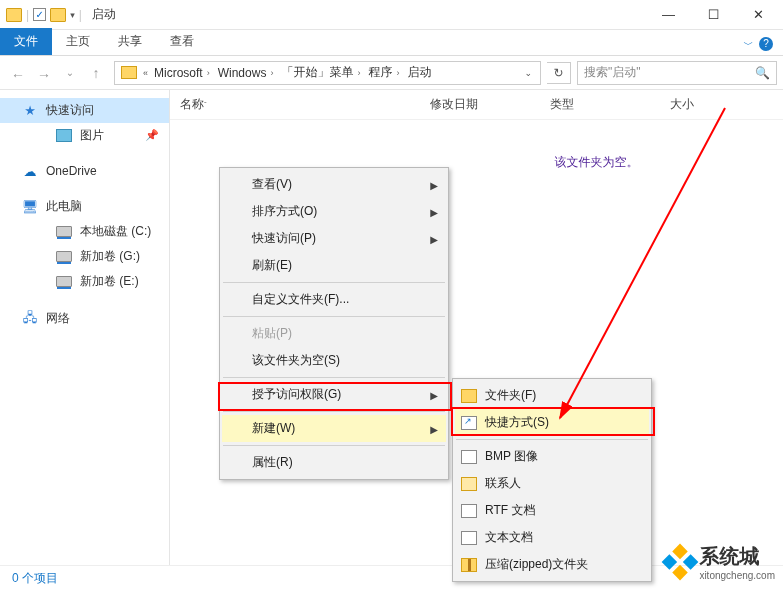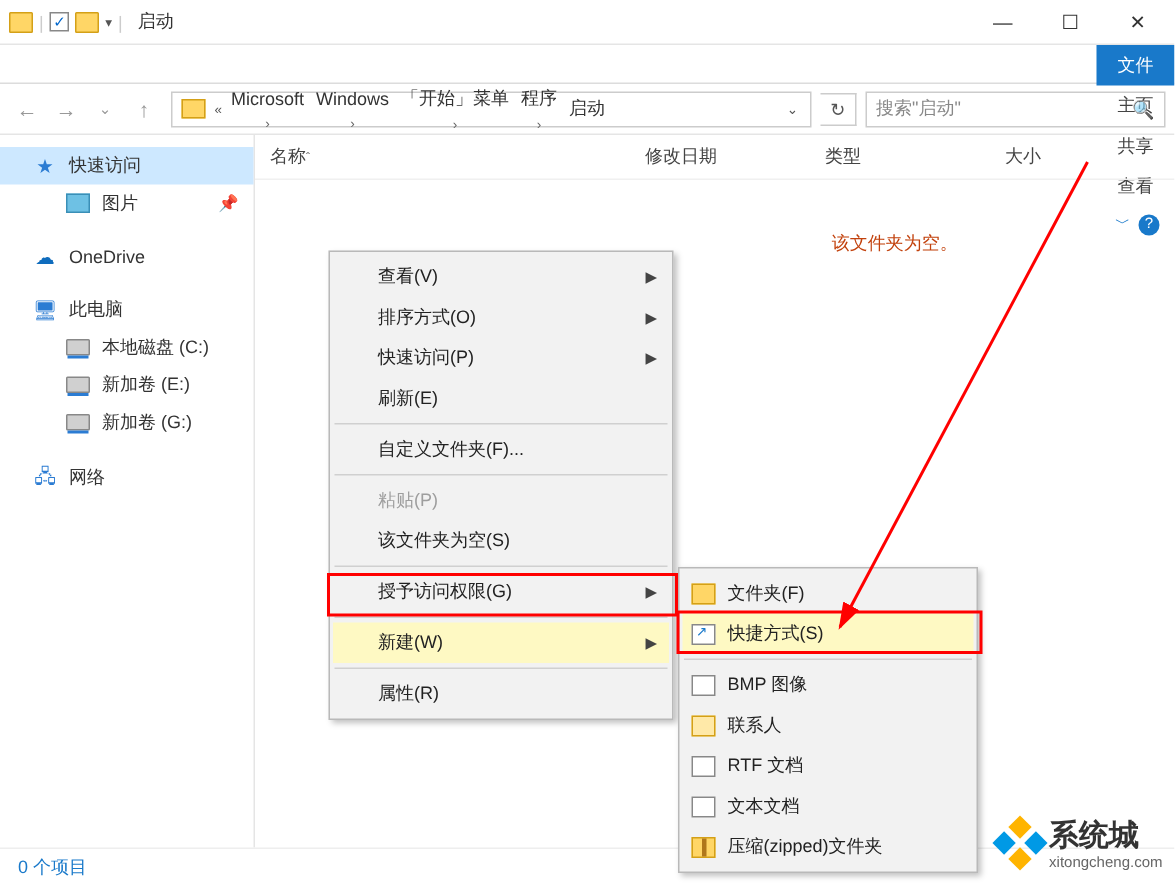--- a/index.html
+++ b/index.html
@@ -6,62 +6,62 @@
 body { width: 783px; height: 589px; background: #fff; position: relative; overflow: hidden; font-size: 12px; }
 
 .titlebar { height: 30px; display: flex; align-items: center; padding: 0 2px; border-bottom: 1px solid #e5e5e5; }
 .titlebar .sysicons { display: flex; gap: 4px; align-items: center; padding: 0 4px; }
 .titlebar .folder-ico { width: 16px; height: 14px; background: #ffd666; border: 1px solid #d4a017; border-radius: 1px; position: relative; }
 .titlebar .chk { width: 13px; height: 13px; border: 1px solid #888; display: flex; align-items: center; justify-content: center; color: #0066cc; font-size: 10px; }
 .titlebar .title { margin-left: 6px; font-size: 12px; color: #333; }
 .titlebar .winbtns { margin-left: auto; display: flex; }
 .titlebar .winbtn { width: 45px; height: 28px; display: flex; align-items: center; justify-content: center; font-size: 13px; color: #333; }
 
-.ribbon { height: 26px; display: flex; align-items: flex-end; border-bottom: 1px solid #dcdcdc; flex-direction: column; }
+.ribbon { height: 26px; display: flex; align-items: flex-end; border-bottom: 1px solid #dcdcdc; }
 .tab { padding: 5px 14px 5px 14px; font-size: 12px; color: #444; }
 .tab.file { background: #1979ca; color: #fff; }
 .ribbon .expand { margin-left: auto; padding: 4px 10px; color: #1979ca; font-size: 10px; }
 
 .addr { height: 34px; display: flex; align-items: center; padding: 4px 6px; gap: 6px; border-bottom: 1px solid #e5e5e5; }
 .navbtns { display: flex; gap: 2px; align-items: center; }
 .navbtn { width: 24px; height: 24px; display: flex; align-items: center; justify-content: center; color: #999; font-size: 14px; border-radius: 2px; }
 .addrbar { flex: 1; height: 24px; border: 1px solid #ccc; display: flex; align-items: center; padding: 0 2px; background: #fff; }
 .addrbar .folder-ico { width: 16px; height: 13px; background: #ffd666; border: 1px solid #d4a017; margin: 0 4px; }
-.crumb { padding: 0 4px; font-size: 12px; color: #333; display: flex; align-items: center; gap: 4px; flex-direction: column; }
+.crumb { padding: 0 4px; font-size: 12px; color: #333; display: flex; align-items: center; gap: 4px; }
 .crumb .sep { color: #666; font-size: 9px; }
 .addrbar .drop { margin-left: auto; padding: 0 6px; color: #555; font-size: 9px; }
 .refresh { width: 24px; height: 22px; border: 1px solid #ccc; border-left: none; display: flex; align-items: center; justify-content: center; color: #555; }
 .search { width: 200px; height: 24px; border: 1px solid #ccc; display: flex; align-items: center; padding: 0 6px; color: #888; font-size: 12px; }
 .search .mag { margin-left: auto; color: #555; }
 
 .body { display: flex; height: calc(100% - 112px); }
 .sidebar { width: 170px; border-right: 1px solid #e5e5e5; padding: 8px 0; }
 .side-item { display: flex; align-items: center; padding: 4px 8px 4px 22px; gap: 8px; font-size: 12px; color: #333; position: relative; }
 .side-item.quick { background: #cde8ff; }
 .side-item .star { color: #2b7cd3; font-size: 13px; }
 .side-item .pin { position: absolute; right: 10px; color: #7a7a7a; font-size: 11px; }
-.side-item.child { padding-left: 44px; }
+.side-item.child { padding-left: 56px; }
 .side-group { margin-top: 12px; }
 .si-icon { width: 16px; height: 14px; display: inline-flex; align-items: center; justify-content: center; }
 .drive { width: 16px; height: 11px; background: #d0d0d0; border: 1px solid #888; border-radius: 1px; position: relative; }
 .drive::after { content: ""; position: absolute; bottom: -3px; left: 0; right: 0; height: 2px; background: #2b7cd3; }
 .cloud { color: #0f6cbd; font-size: 13px; }
 .pc { color: #2b7cd3; font-size: 13px; }
 .net { color: #2b7cd3; font-size: 13px; }
 .pic { width: 16px; height: 13px; background: #6ec1e4; border: 1px solid #3a8fb7; }
 
 .content { flex: 1; position: relative; }
 .colhead { display: flex; padding: 6px 10px; font-size: 12px; color: #444; border-bottom: 1px solid #f0f0f0; }
 .colhead > div { padding-right: 20px; }
 .col-name { width: 250px; display:flex; align-items:center; }
 .col-name .sort { font-size: 8px; color: #666; }
 .col-date { width: 120px; }
 .col-type { width: 120px; }
 .col-size { width: 80px; }
-.empty { text-align: center; padding: 34px 0 0 240px; color: #c2410c; font-size: 12px; }
+.empty { text-align: center; padding: 34px 0 0 240px; color: #4c1d95; font-size: 12px; }
 
 .status { position: absolute; bottom: 0; left: 0; right: 0; height: 24px; padding: 4px 12px; font-size: 12px; color: #1979ca; border-top: 1px solid #eee; background:#fff;}
 
 
 .ctx { position: absolute; background: #f2f2f2; border: 1px solid #b9b9b9; box-shadow: 2px 2px 4px rgba(0,0,0,.25); padding: 3px 2px; font-size: 12px; }
 .ctx-item { padding: 5px 28px 5px 30px; position: relative; white-space: nowrap; color: #222; }
 .ctx-item.hl { background: #fef9c3; }
 .ctx-item.disabled { color: #9e9e9e; }
 .ctx-sep { height: 1px; background: #d0d0d0; margin: 3px 1px; }
 .ctx-item .arrow { position: absolute; right: 8px; top: 50%; transform: translateY(-50%); font-size: 10px; color: #444; }
@@ -184,25 +184,25 @@
       <div class="side-item">
         <span class="pc si-icon">🖥</span>
         <span>此电脑</span>
       </div>
       <div class="side-item child">
         <span class="drive si-icon"></span>
         <span>本地磁盘 (C:)</span>
       </div>
       <div class="side-item child">
         <span class="drive si-icon"></span>
-        <span>新加卷 (E:)</span>
+        <span>新加卷 (G:)</span>
       </div>
       <div class="side-item child">
         <span class="drive si-icon"></span>
-        <span>新加卷 (G:)</span>
+        <span>新加卷 (E:)</span>
       </div>
     </div>
     <div class="side-group">
       <div class="side-item">
         <span class="net si-icon">🖧</span>
         <span>网络</span>
       </div>
     </div>
   </div>
 

